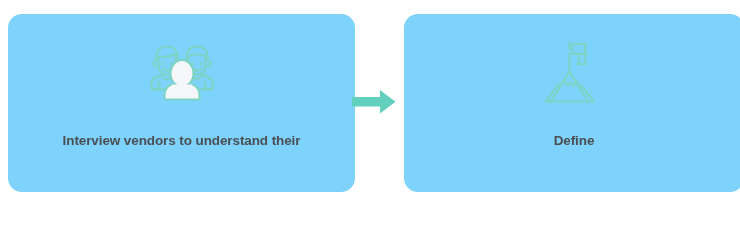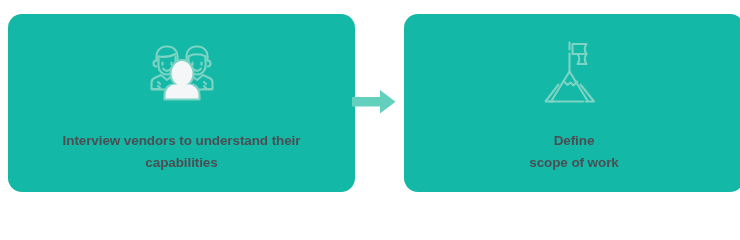--- a/index.html
+++ b/index.html
@@ -17,21 +17,21 @@
     position: relative;
     width: 740px;
     height: 208px;
   }
 
   
   .card {
     position: absolute;
     top: 14px;
     height: 178px;
-    background: #14b8a6;
+    background: #7dd3fc;
     border-radius: 14px;
     box-sizing: border-box;
     display: flex;
     flex-direction: column;
     align-items: center;
     justify-content: flex-start;
   }
   .card-1 { left: 8px;   width: 347px; }
   .card-2 { left: 404px; width: 340px; }
 
@@ -107,21 +107,20 @@
 
         <path d="M5 51.5 h60"></path>
 
         <ellipse cx="35" cy="35.5" rx="11.5" ry="13.5" fill="#f5f6f8"></ellipse>
         <path d="M24 46.5 q-6.5 3.2 -6.5 10.5 v4.5 h35 v-4.5 q0 -7.3 -6.5 -10.5" fill="#f5f6f8"></path>
       </svg>
     </div>
 
     <div class="card-label">
       <span class="label-line">Interview vendors to understand their</span>
-      <span class="label-line">capabilities</span>
     </div>
   </div>
 
   <div class="arrow">
     <svg width="44" height="28" viewBox="0 0 44 28">
       <path d="M0 9 H28 V2 L43.5 13.8 L28 25.5 V18.5 H0 Z" fill="#63d0be"></path>
     </svg>
   </div>
 
   <div class="card card-2">
@@ -143,17 +142,16 @@
         <path d="M19.5 46.5 L6.5 63.5 h8"></path>
 
         <path d="M41.5 46.5 L55 63.5 h-8"></path>
 
         <path d="M10.5 63.5 h34"></path>
       </svg>
     </div>
 
     <div class="card-label">
       <span class="label-line">Define</span>
-      <span class="label-line">scope of work</span>
     </div>
   </div>
 
 </div>
 
 </body></html>

